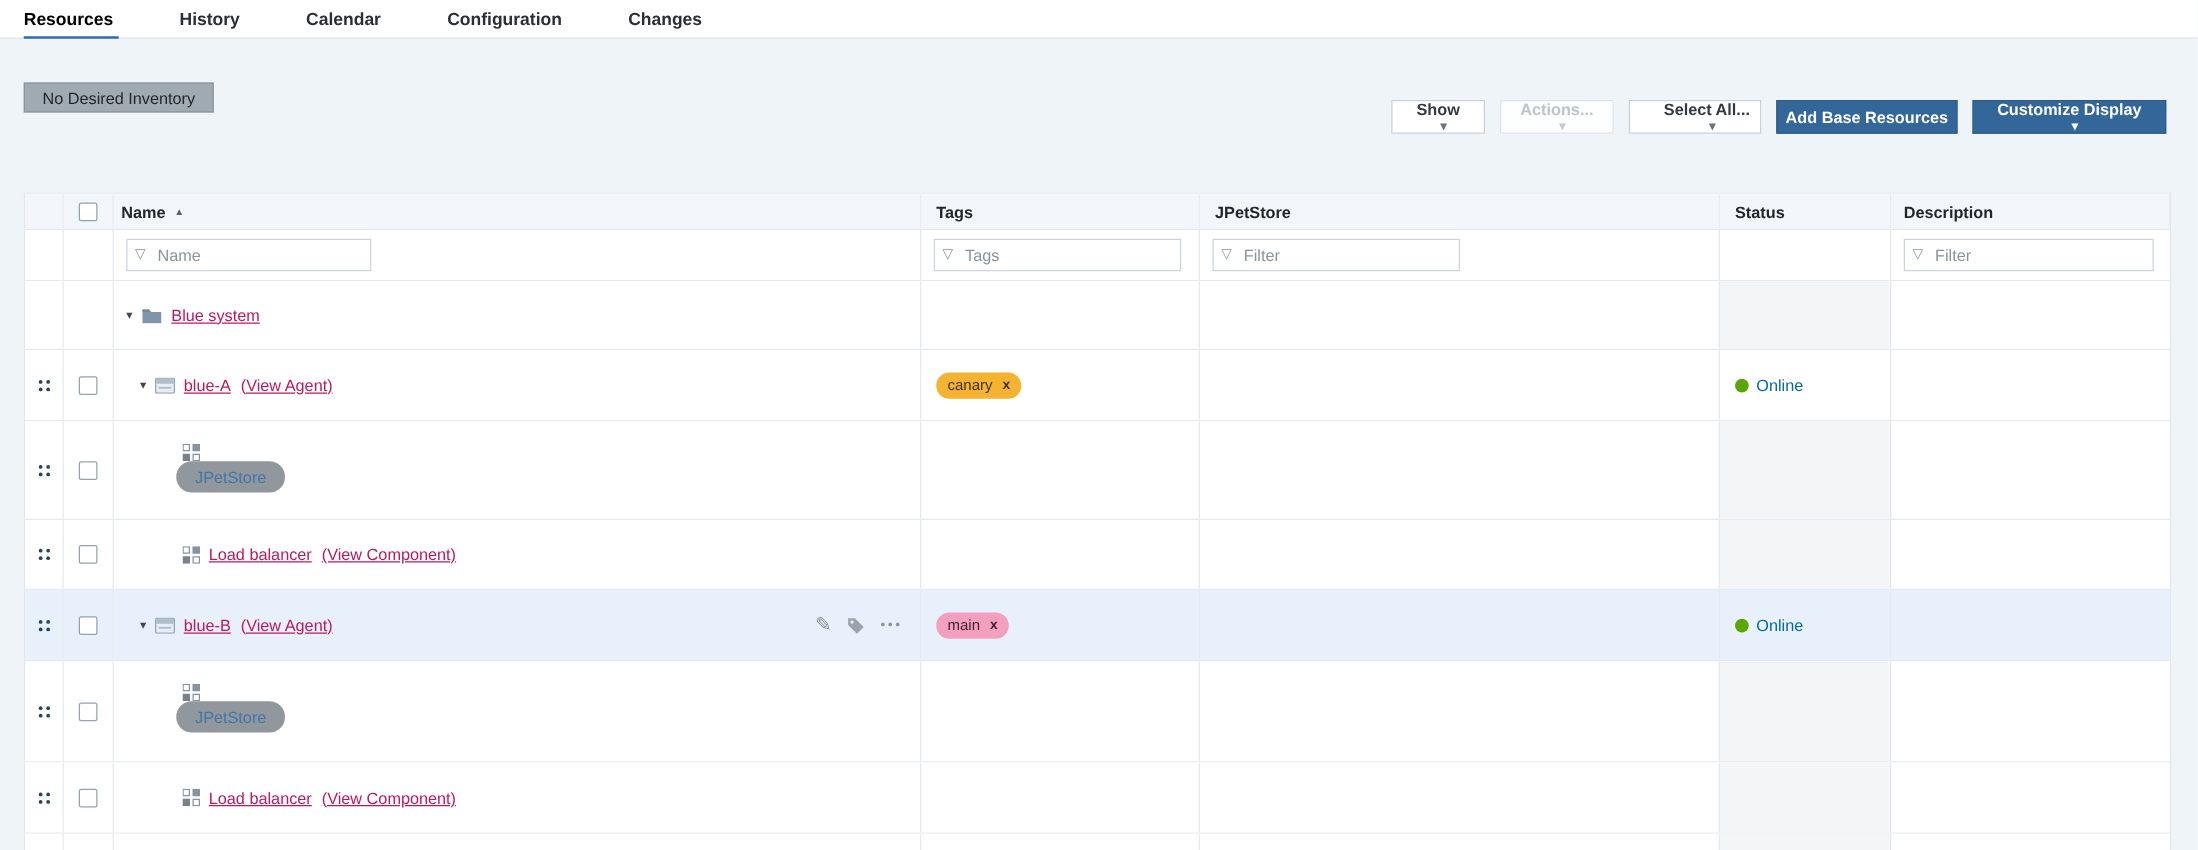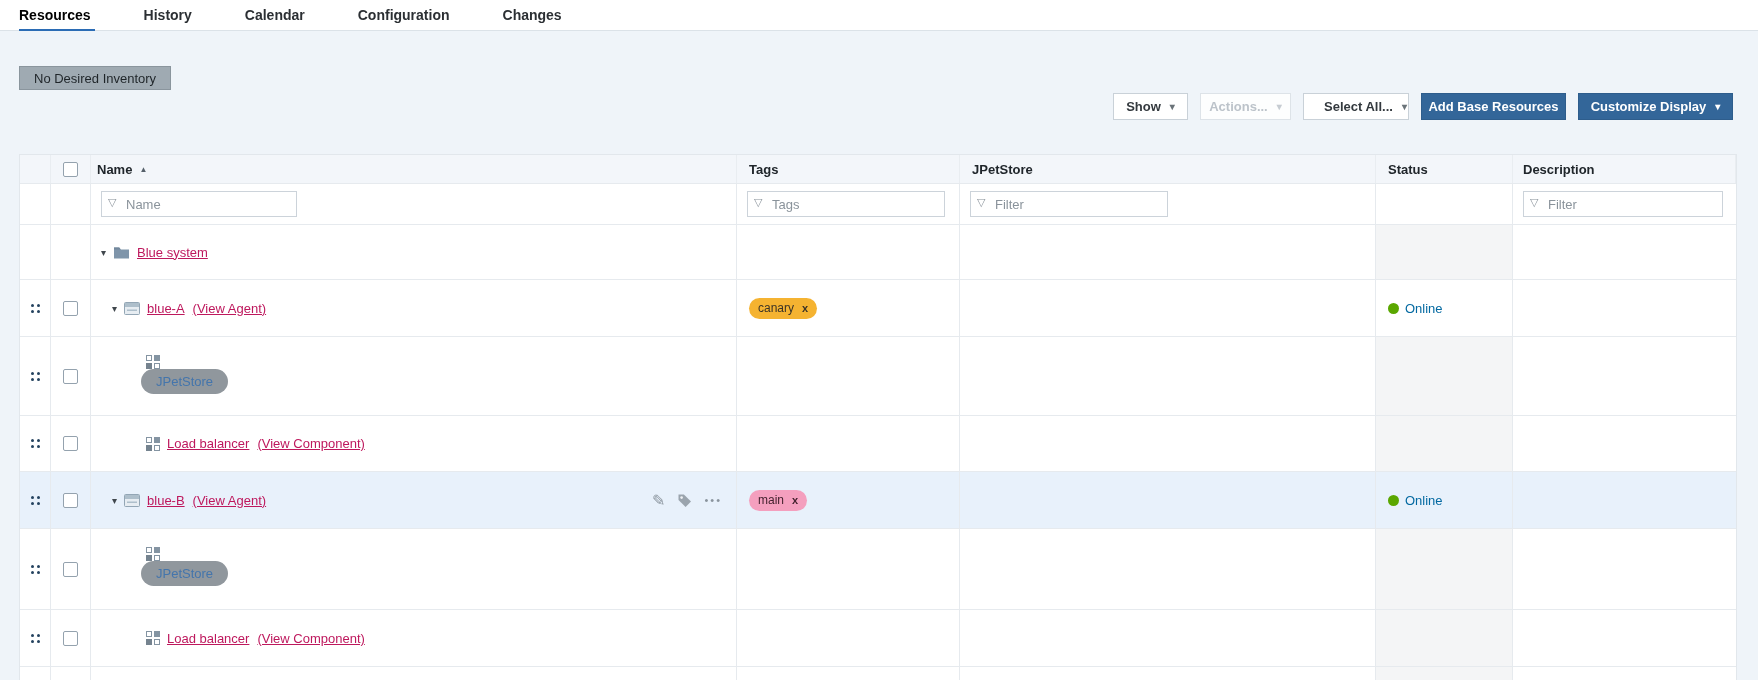--- a/index.html
+++ b/index.html
@@ -15,22 +15,22 @@
   .tab.active { color:#000000; }
   .tab.active::after { content:""; position:absolute; left:0; right:-4px; bottom:0;
     height:2px; background:#2b6cb5; }
 
   
   .no-inv-btn { position:absolute; left:19px; top:66px; height:24px; padding:0 14px;
     background:#9faab2; border:1px solid #8a959d; color:#1f2529; font-size:13px;
     display:flex; align-items:center; }
 
   
-  .tb-btn { position:absolute; top:93px; height:27px; display:flex; align-items:center;
-    justify-content:center; font-size:13px; font-weight:bold; cursor:pointer; }
+  .tb-btn { position:absolute; top:80px; height:27px; display:flex; align-items:center;
+    justify-content:center; font-size:13px; font-weight:bold; cursor:pointer;flex-direction:column; }
   .tb-white { background:#ffffff; border:1px solid #c9d1d8; color:#33393e; }
   .tb-disabled { background:#fdfefe; border:1px solid #dde3e8; color:#bcc3ca; cursor:default; }
   .tb-blue { background:#336699; border:1px solid #2e5d8c; color:#ffffff;text-align:right; }
   .caret { font-size:10px; margin-left:9px; color:#6a7379; }
   .tb-disabled .caret { color:#c6ccd2; }
   .tb-blue .caret { color:#ffffff; }
   #btn-show { left:1113px; width:75px; }
   #btn-actions { left:1200px; width:91px; }
   #btn-select-all { left:1303px; width:106px;padding-left:19px; }
   #btn-add-base { left:1421px; width:145px; }

